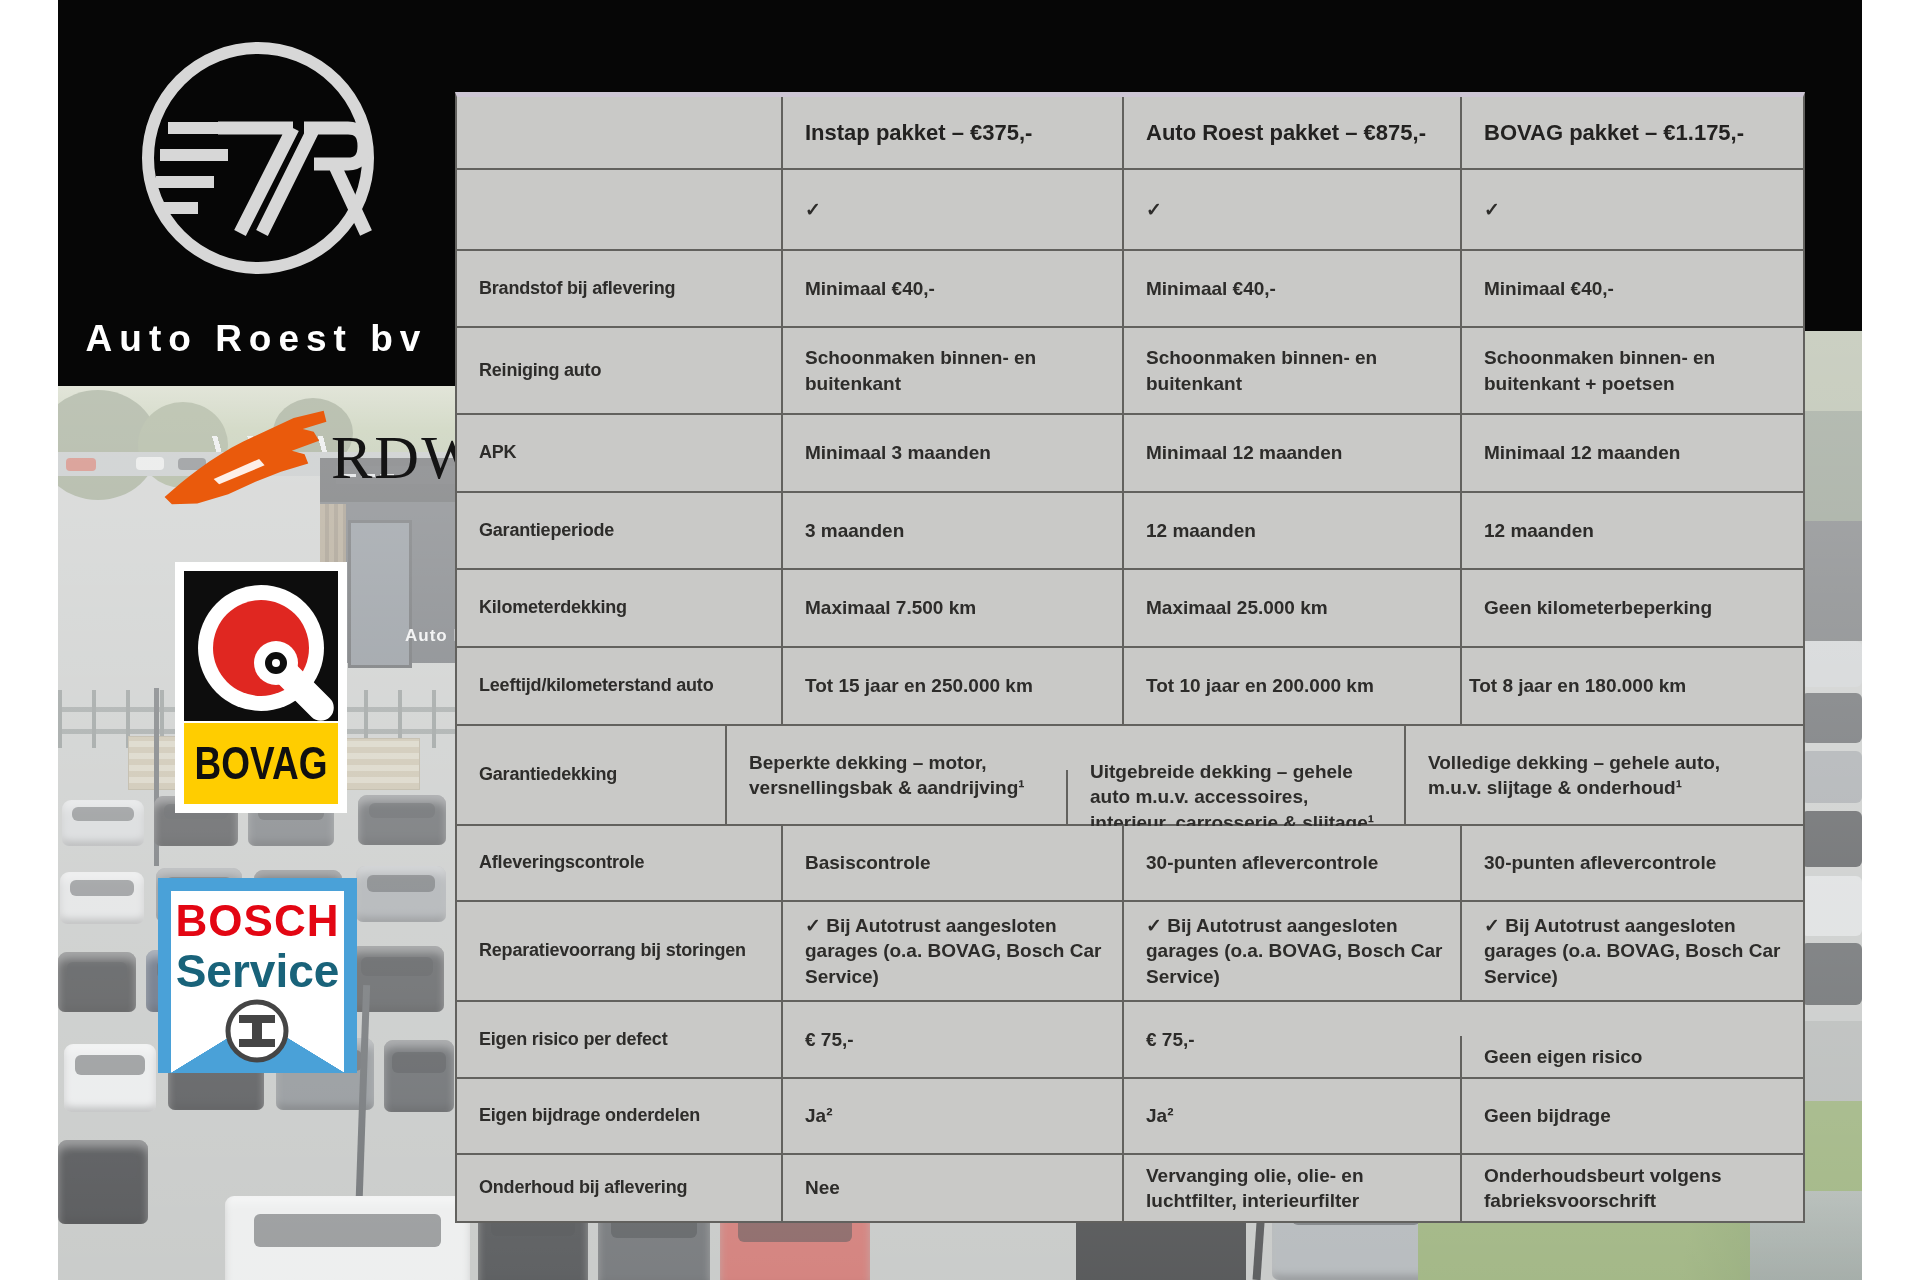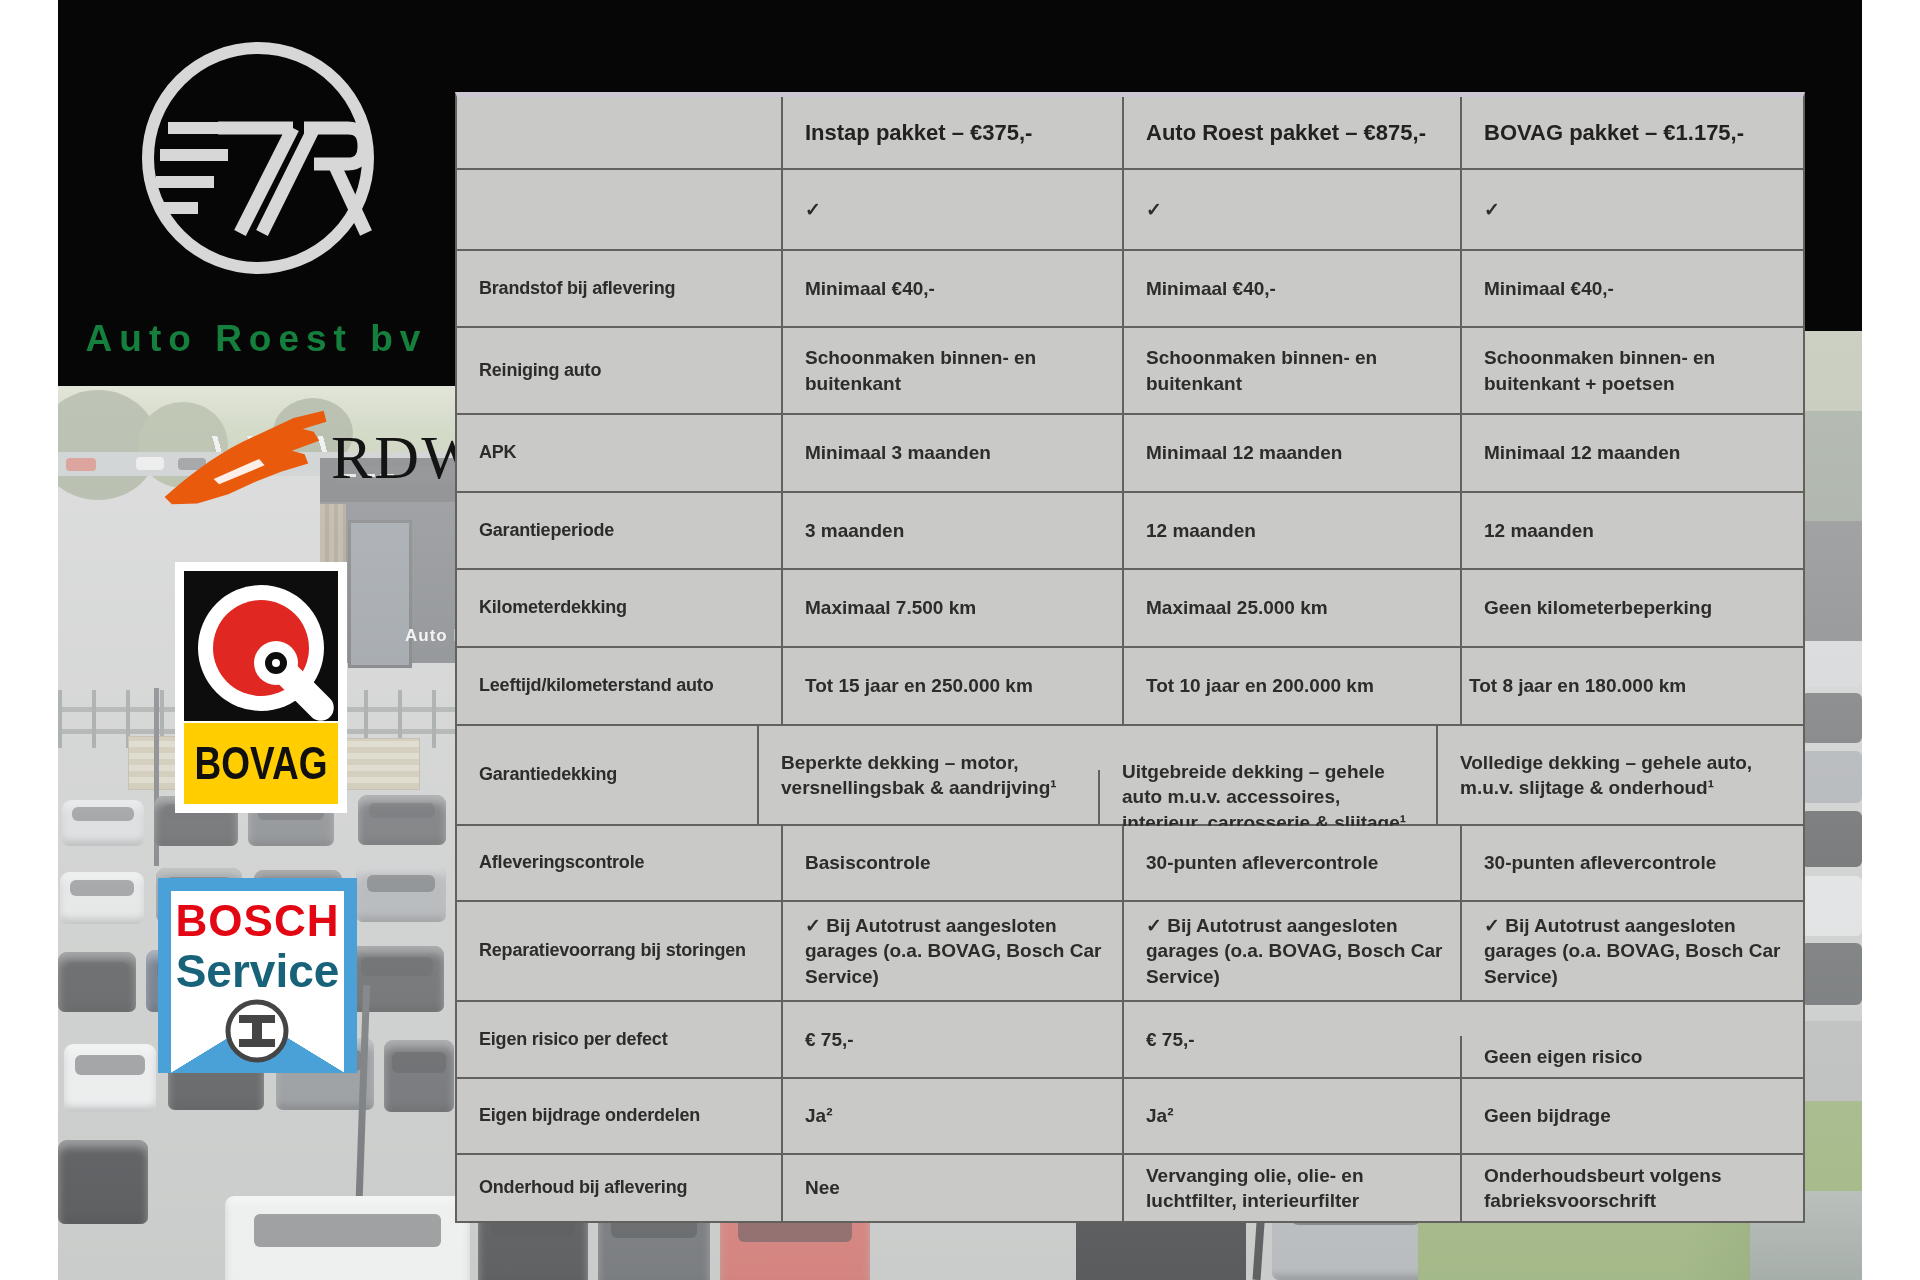--- a/index.html
+++ b/index.html
@@ -25,21 +25,21 @@
 
   .building-sign{position:absolute;color:#e8e9ea;font-weight:bold;font-size:17px;letter-spacing:1px;}
   .banner-dashes{position:absolute;background:#23262a;display:flex;align-items:center;gap:5px;padding-left:6px;}
   .banner-dashes i{display:block;width:14px;height:3px;background:#cfd2d4;}
 
   
   .black-top{position:absolute;left:58px;top:0;width:1804px;height:92px;background:#060606;}
   .black-left{position:absolute;left:58px;top:0;width:397px;height:386px;background:#060606;}
   .black-right{position:absolute;left:1801px;top:0;width:61px;height:331px;background:#060606;}
 
-  .brand-name{position:absolute;left:0;right:0;top:318px;text-align:center;color:#15803d;
+  .brand-name{position:absolute;left:0;right:0;top:318px;text-align:center;color:#ffffff;
               font-size:37px;font-weight:bold;letter-spacing:7px;}
 
   
   .rdw{position:absolute;left:95px;top:408px;width:310px;height:100px;}
   .rdw-word{position:absolute;left:178px;top:14px;font-family:"Liberation Serif", serif;
             font-size:62px;color:#141414;letter-spacing:2px;}
 
   
   .bovag{position:absolute;left:175px;top:562px;width:172px;height:251px;background:#ffffff;padding:0;}
   .bovag-top{position:absolute;left:9px;top:9px;width:154px;height:150px;background:#0d0d0d;overflow:hidden;}
@@ -249,21 +249,21 @@
         <div class="t-cell" style="width: 338px;">Maximaal 25.000 km</div>
         <div class="t-cell" style="width: 343px;">Geen kilometerbeperking</div>
       </div>
       <div class="t-row" style="height: 76px;">
         <div class="t-cell c0" style="width: 324px;">Leeftijd/kilometerstand auto</div>
         <div class="t-cell" style="width: 341px;">Tot 15 jaar en 250.000 km</div>
         <div class="t-cell" style="width: 338px;">Tot 10 jaar en 200.000 km</div>
         <div class="t-cell" style="width: 343px; padding-left: 7px;">Tot 8 jaar en 180.000 km</div>
       </div>
       <div class="t-row" style="height: 98px;">
-        <div class="t-cell c0" style="width: 300px;">Garantiedekking</div>
+        <div class="t-cell c0" style="width: 268px;">Garantiedekking</div>
         <div class="t-cell" style="width: 341px;">Beperkte dekking – motor, versnellingsbak &amp; aandrijving¹</div>
         <div class="t-cell" style="width: 338px; margin-top: 44px;">Uitgebreide dekking – gehele auto m.u.v. accessoires, interieur, carrosserie &amp; slijtage¹</div>
         <div class="t-cell" style="width: 343px;">Volledige dekking – gehele auto, m.u.v. slijtage &amp; onderhoud¹</div>
       </div>
       <div class="t-row" style="height: 74px;">
         <div class="t-cell c0" style="width: 324px;">Afleveringscontrole</div>
         <div class="t-cell" style="width: 341px;">Basiscontrole</div>
         <div class="t-cell" style="width: 338px;">30-punten aflevercontrole</div>
         <div class="t-cell" style="width: 343px;">30-punten aflevercontrole</div>
       </div>

